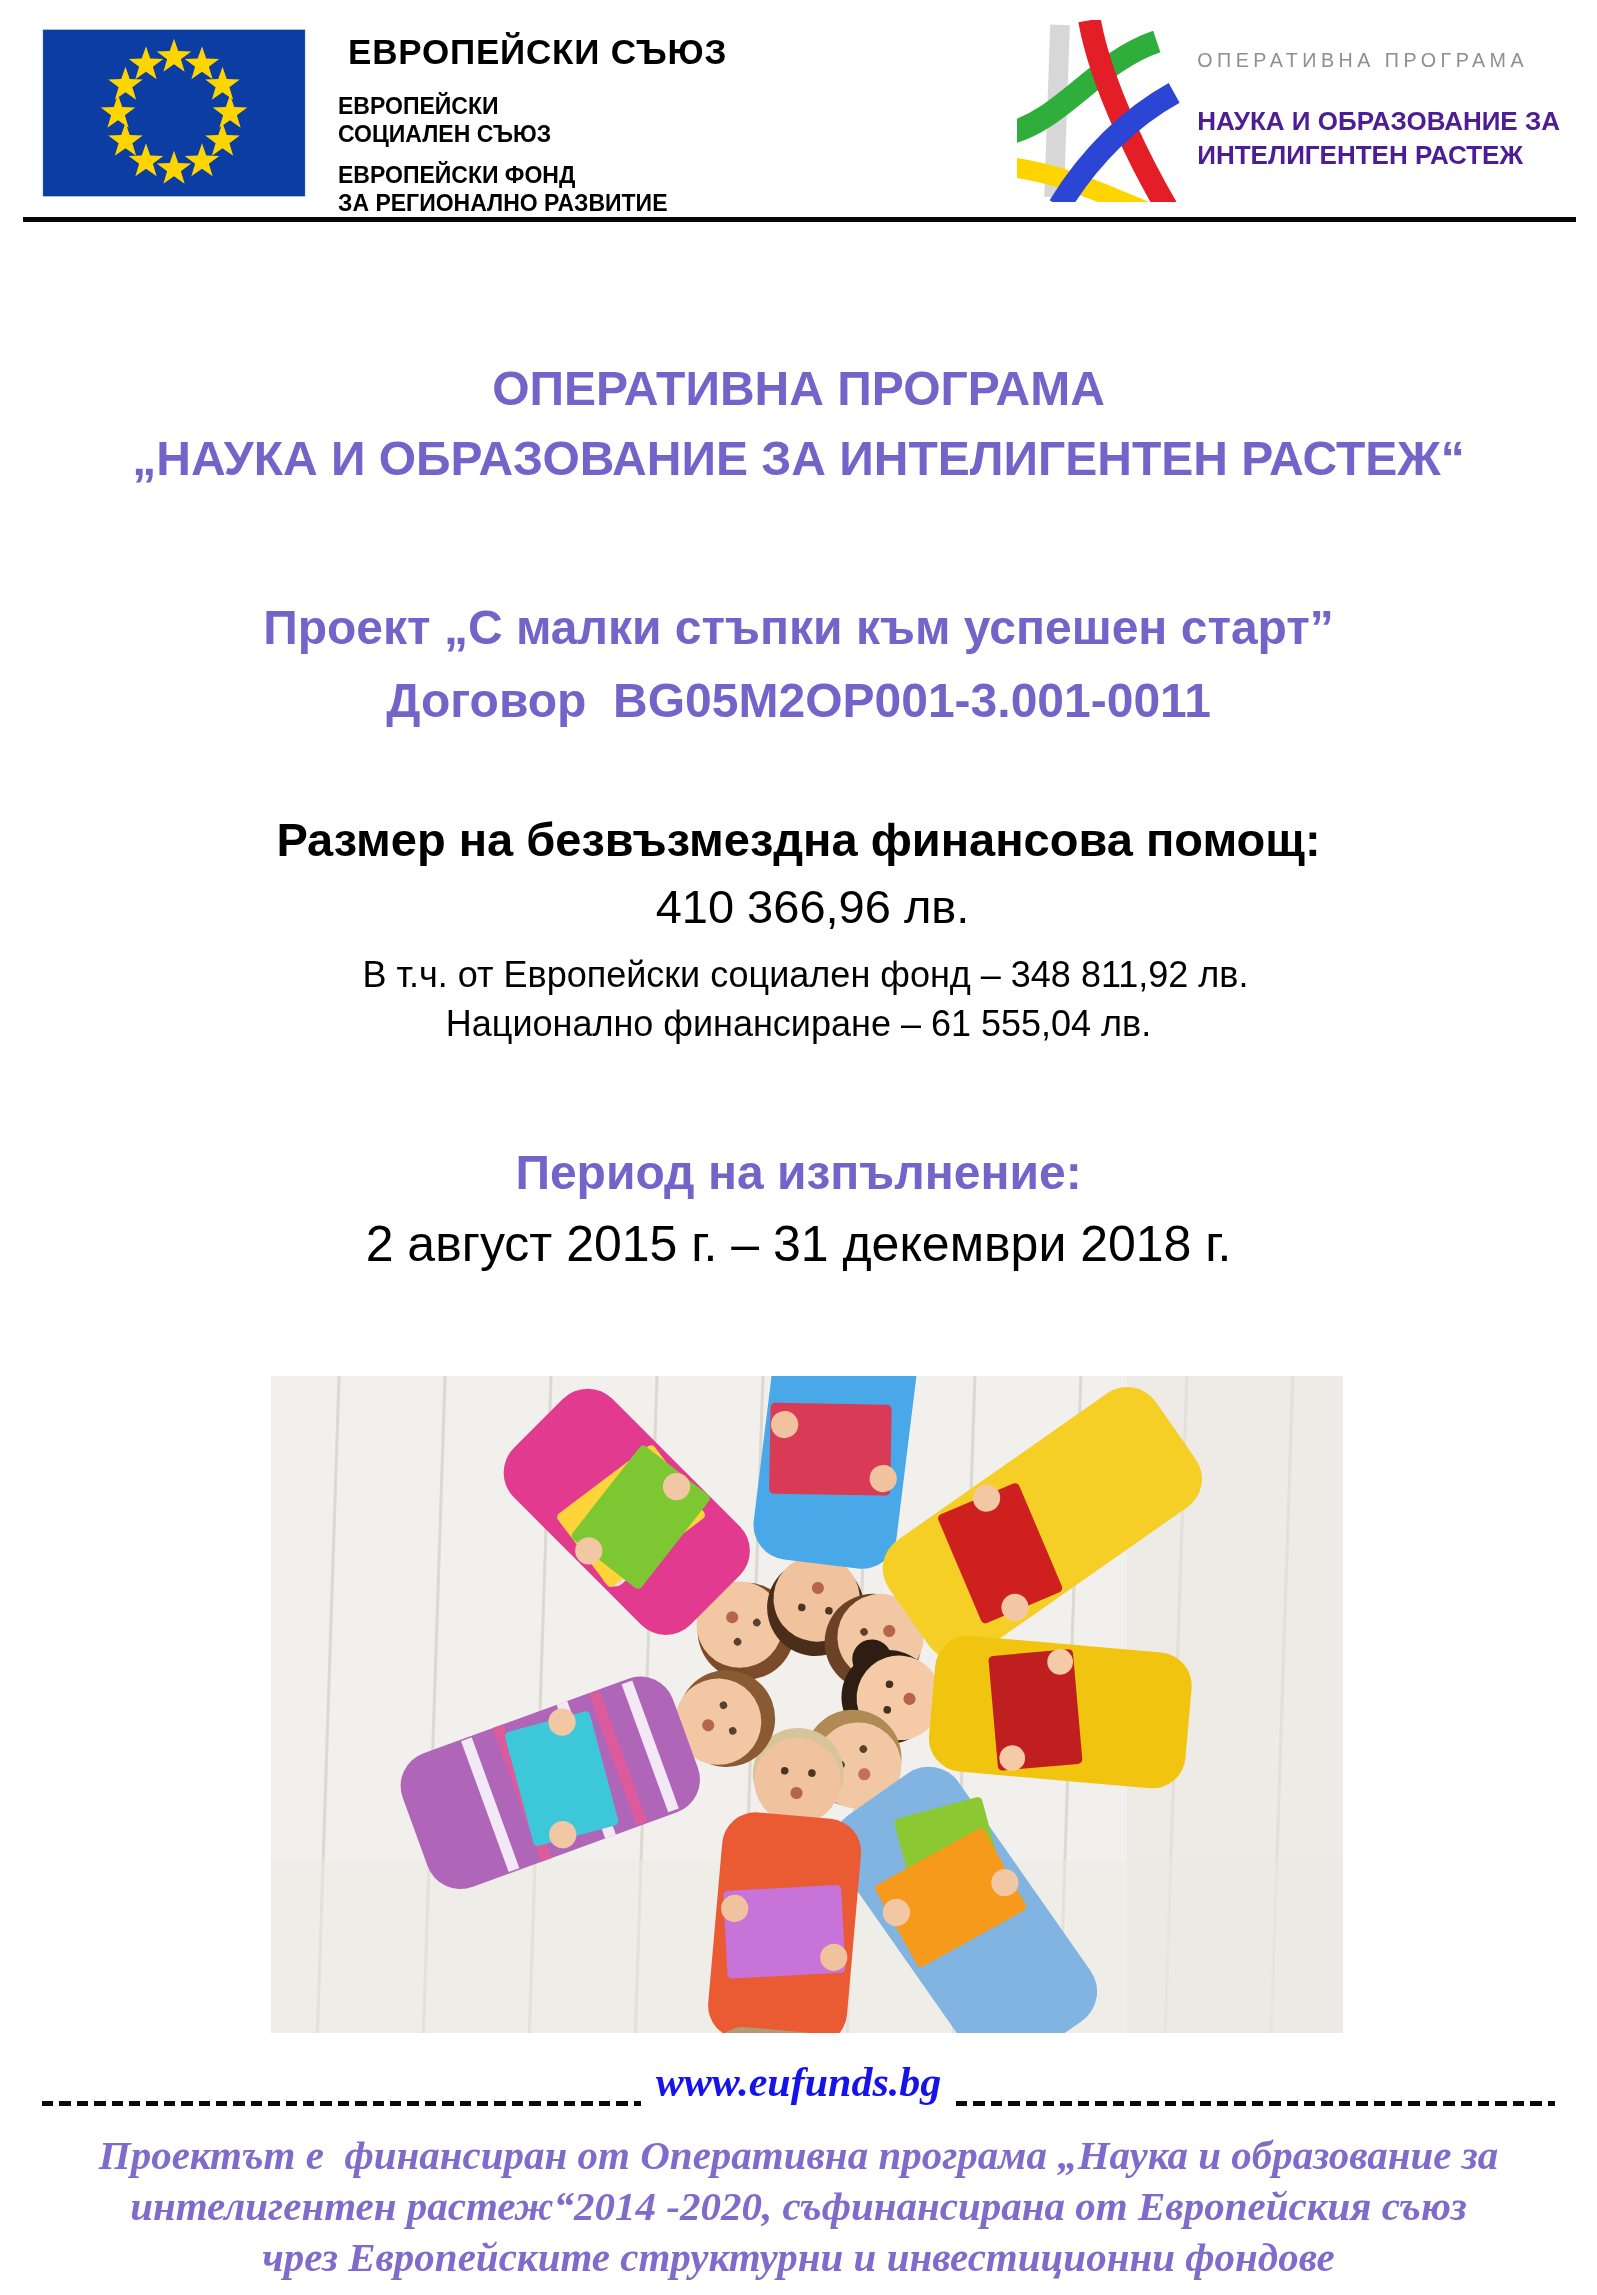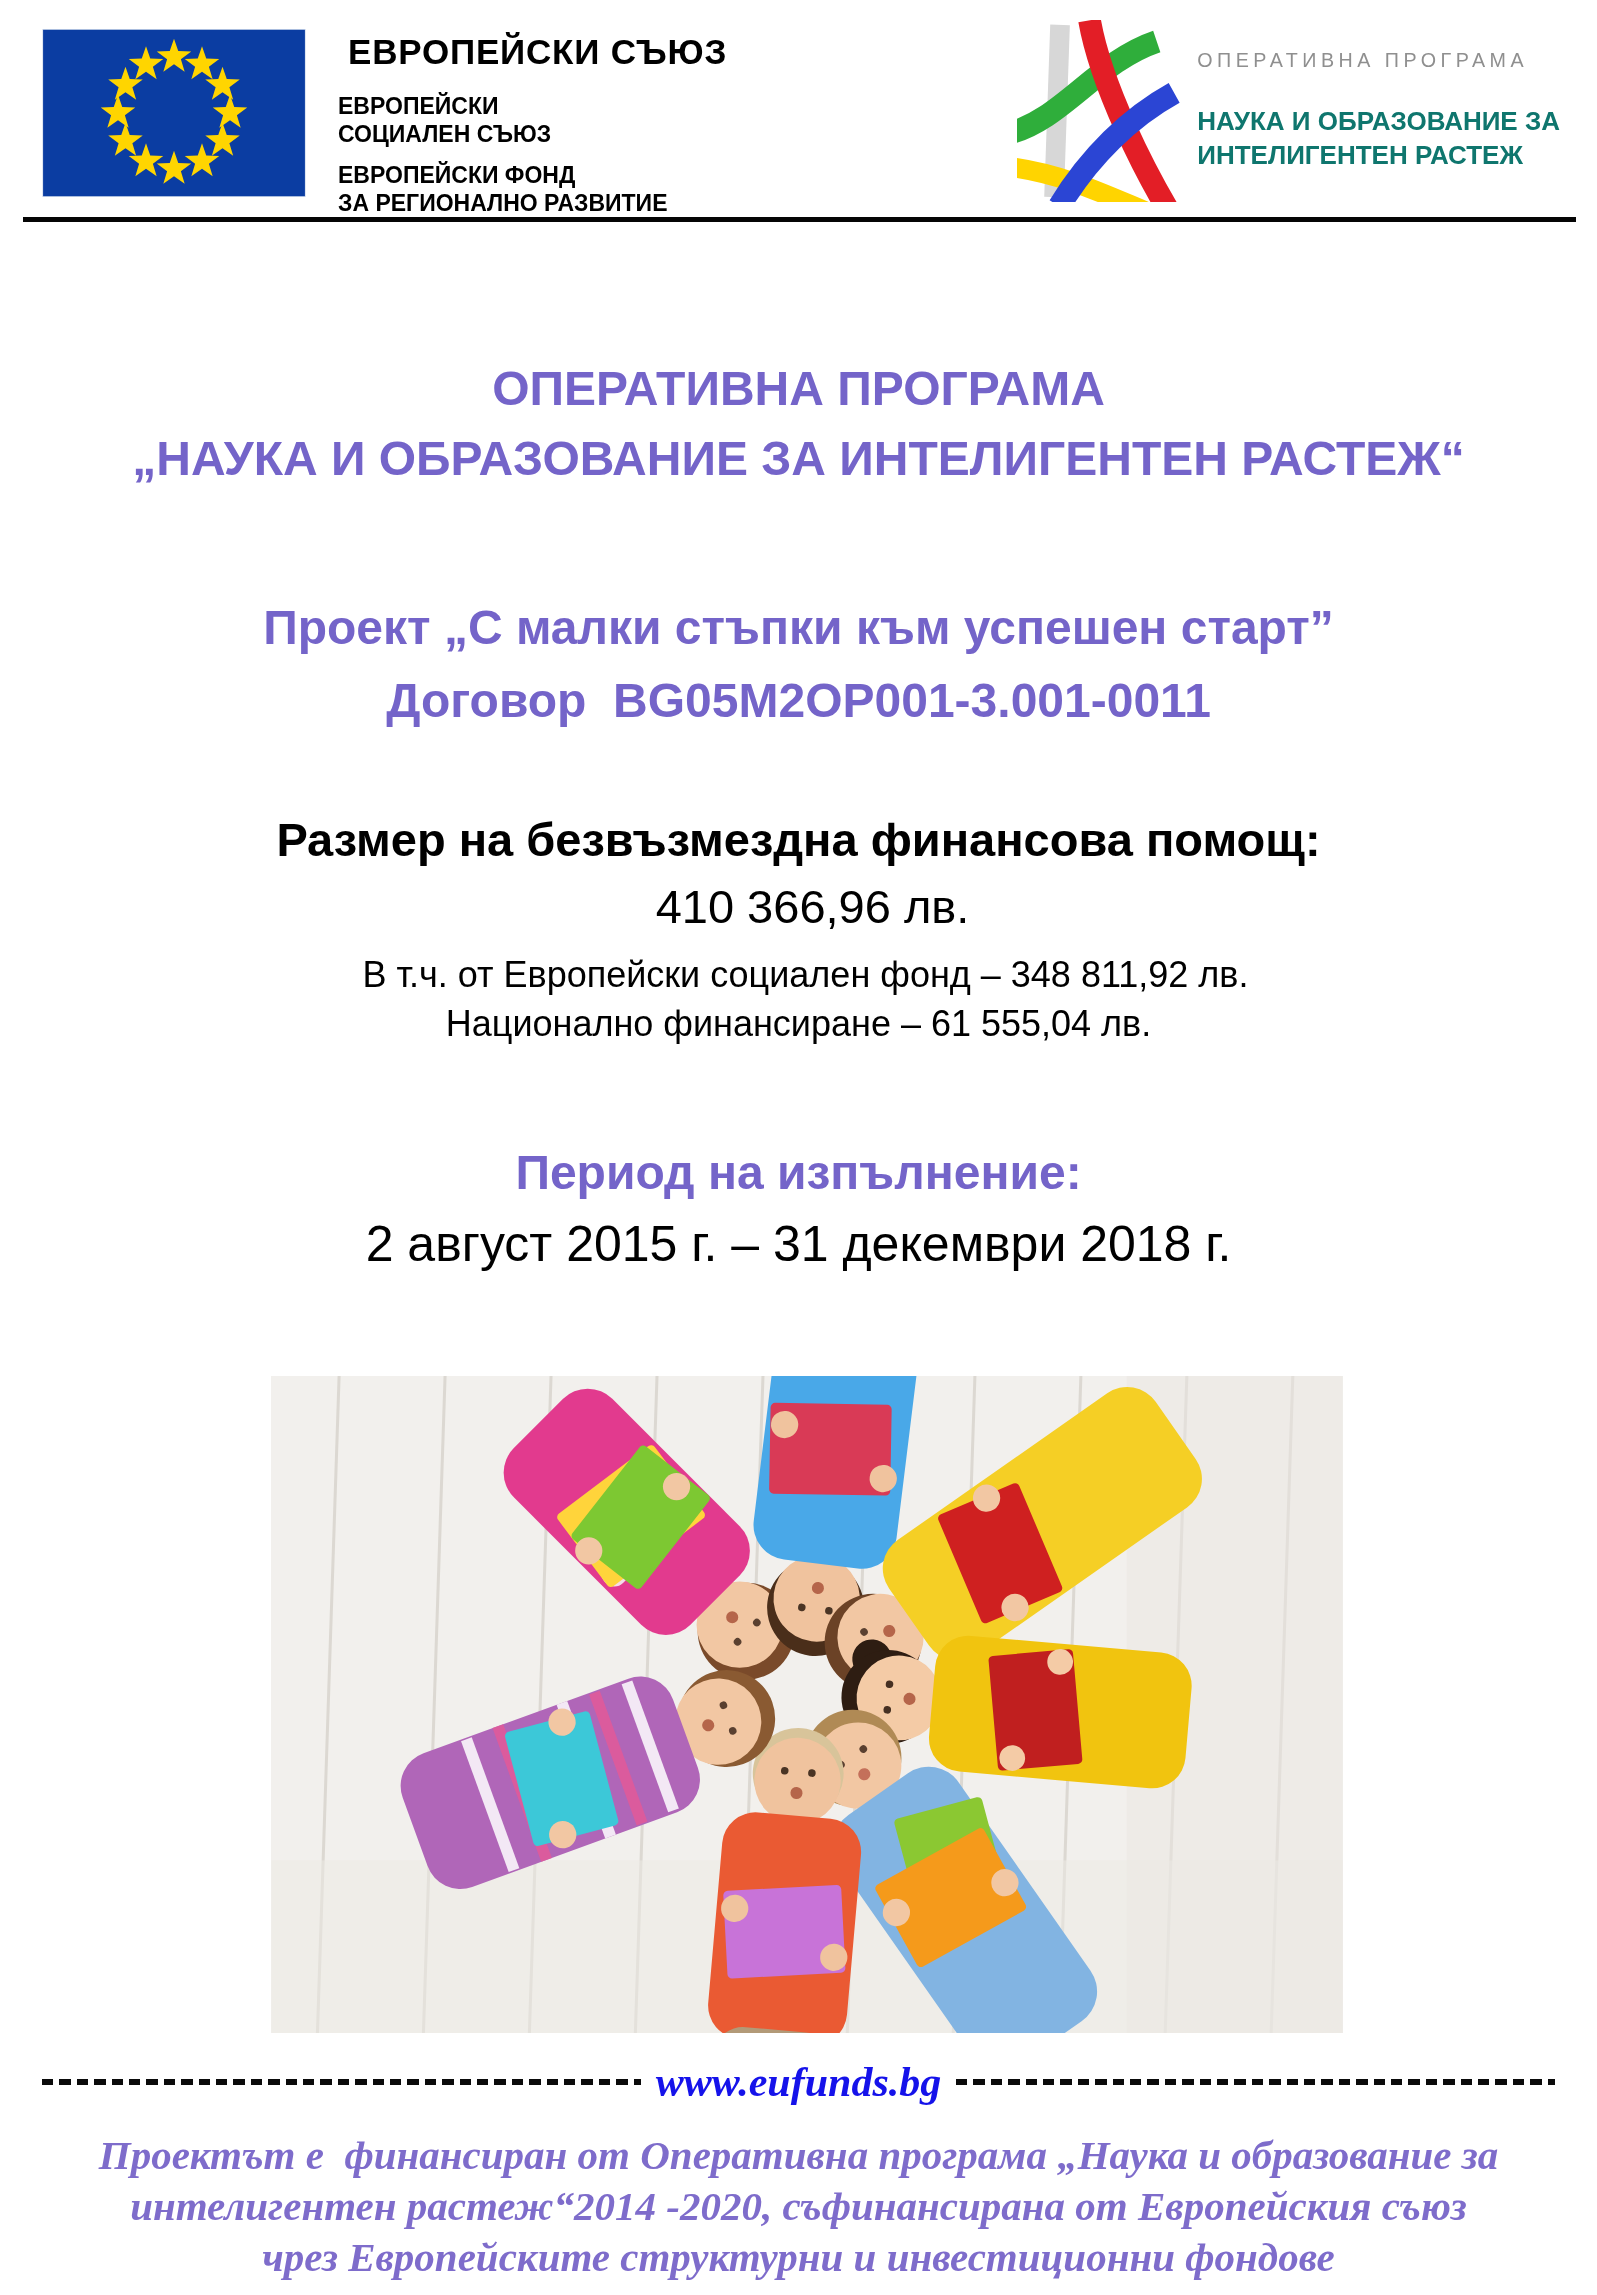--- a/index.html
+++ b/index.html
@@ -15,21 +15,21 @@
   .eu-flag-svg { display:block; }
   .eu-text { margin-top:3px; }
   .eu-union-title { font-size:35px; font-weight:bold; letter-spacing:0.8px;margin-left:10px; }
   .eu-fund { font-size:23px; font-weight:bold; line-height:28px; }
   .eu-fund.esf { margin-top:19.7px; }
   .eu-fund.erdf { margin-top:13px; }
 
   .op-logo { position:absolute; top:19.7px; right:37px; display:flex; align-items:center; gap:10.6px; }
   .op-ribbons-svg { display:block; }
   .op-text-small { font-size:19.7px; letter-spacing:4.5px; color:#8f8f8f; margin-bottom:7.6px; }
-  .op-text-main { font-size:26px; font-weight:bold; color:#0f766e; line-height:34px;margin-top:32px; }
+  .op-text-main { font-size:26px; font-weight:bold; color:#4c1d95; line-height:34px;margin-top:32px; }
 
   .header-rule { position:absolute; top:217px; left:23px; right:21px; height:4.5px; background:#050505; }
 
   
   .cblock { position:absolute; left:0; right:0; text-align:center; }
   .purple { color:#7464C9; }
 
   .program-title { top:354px; font-size:48px; font-weight:bold; line-height:70px; }
   .project-title { top:591px; font-size:48px; font-weight:bold; line-height:73px; }
 
@@ -39,21 +39,21 @@
   .grant-national { top:1003px; font-size:36px; }
 
   .period-label { top:1145px; font-size:48px; font-weight:bold; }
   .period-dates { top:1215px; font-size:50px; }
 
   
   .photo { position:absolute; top:1376px; left:271px; width:1072px; height:657px; background:#f2f0ed; }
   .photo svg { display:block; }
 
   
-  .eufunds-row { position:absolute; top:2058px; left:42px; right:42px; display:flex; align-items:center; gap:15px; }
+  .eufunds-row { position:absolute; top:2058px; left:42px; right:42px; display:flex; align-items:flex-end; gap:15px; }
   .dash-line { flex:1; height:5.3px;
     background:repeating-linear-gradient(90deg,#0a0a0a 0 11.4px,transparent 11.4px 17.4px); }
   .eufunds-link { font-family:"Liberation Serif", serif; font-style:italic; font-weight:bold;
     font-size:42px; color:#1512EA; text-decoration:none; white-space:nowrap; }
 
   .footer-note { top:2130px; font-family:"Liberation Serif", serif; font-style:italic; font-weight:bold;
     font-size:41px; line-height:51px; color:#7E6CCB; }
 </style>
 </head>
 <body>

